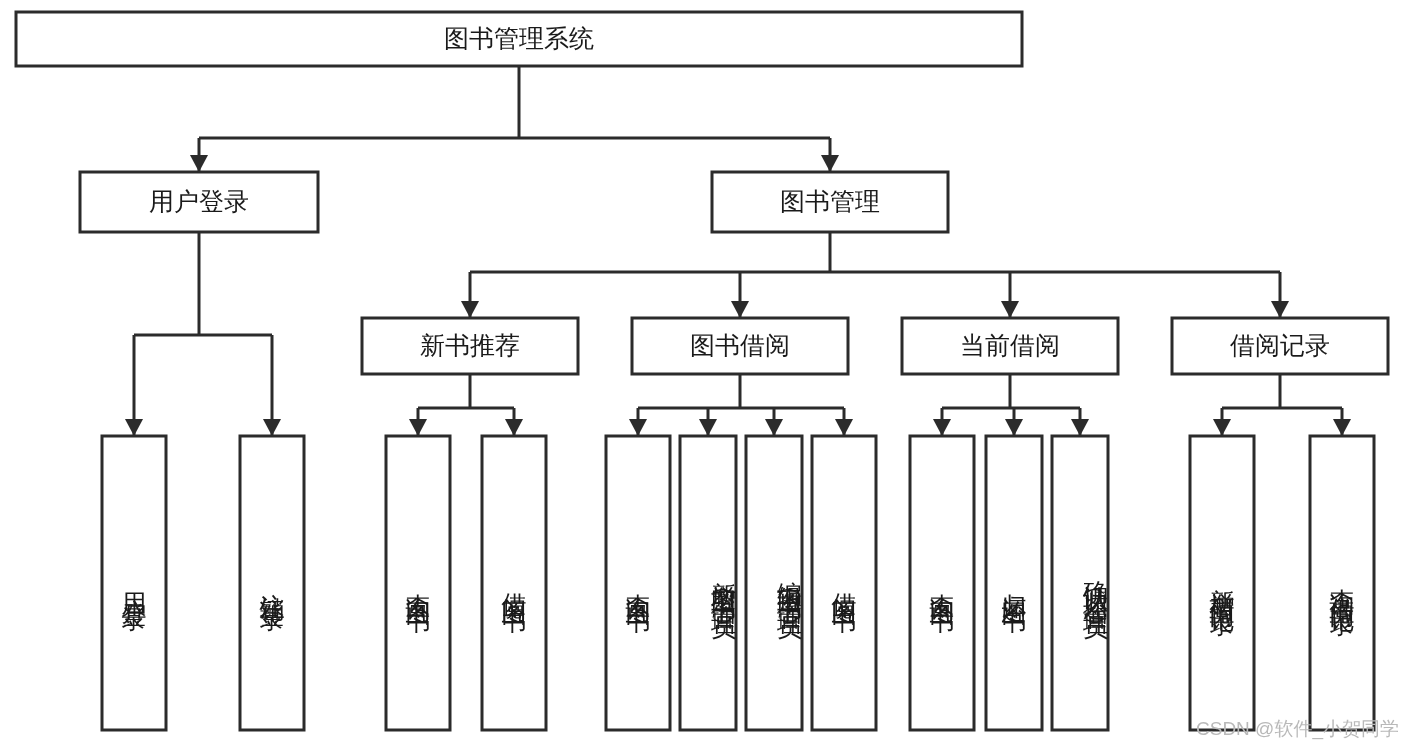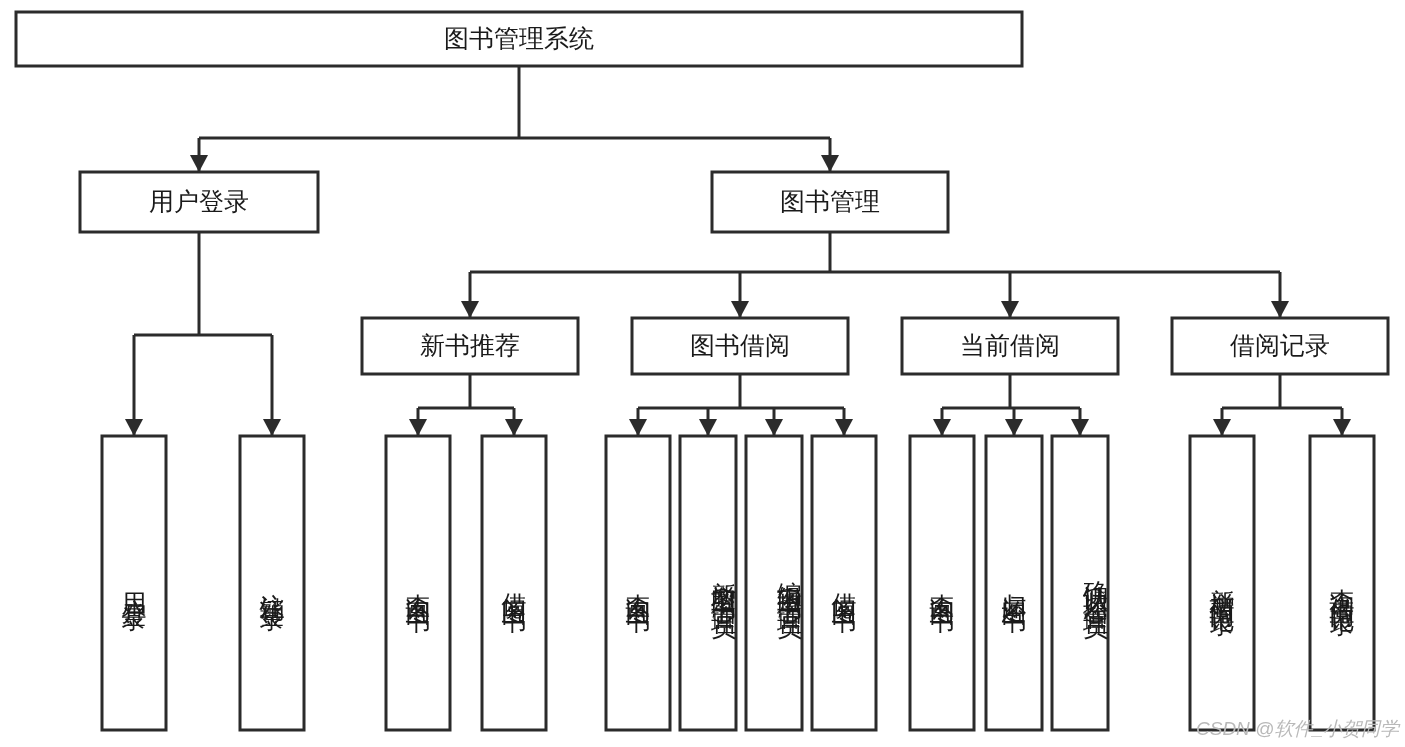--- a/index.html
+++ b/index.html
@@ -32,21 +32,20 @@
     pointer-events:none;
   }
   .connector{stroke:#2b2b2b;stroke-width:3;fill:none;}
   .arrow-head{fill:#2b2b2b;stroke:none;}
   #watermark{
     position:absolute;
     font-size:19px;
     color:#b9b9b9;
     white-space:nowrap;
     font-family:"Liberation Sans","DejaVu Sans",sans-serif;
-    font-style:italic;
   }
 </style>
 </head>
 <body>
 
 <div id="diagram-root">
   <svg class="canvas" id="svg-canvas" viewBox="0 0 1405 747">
       <g>
         <path d="M 519 66 L 519 138" class="connector"></path>
         <path d="M 199 138 L 830 138" class="connector"></path>

